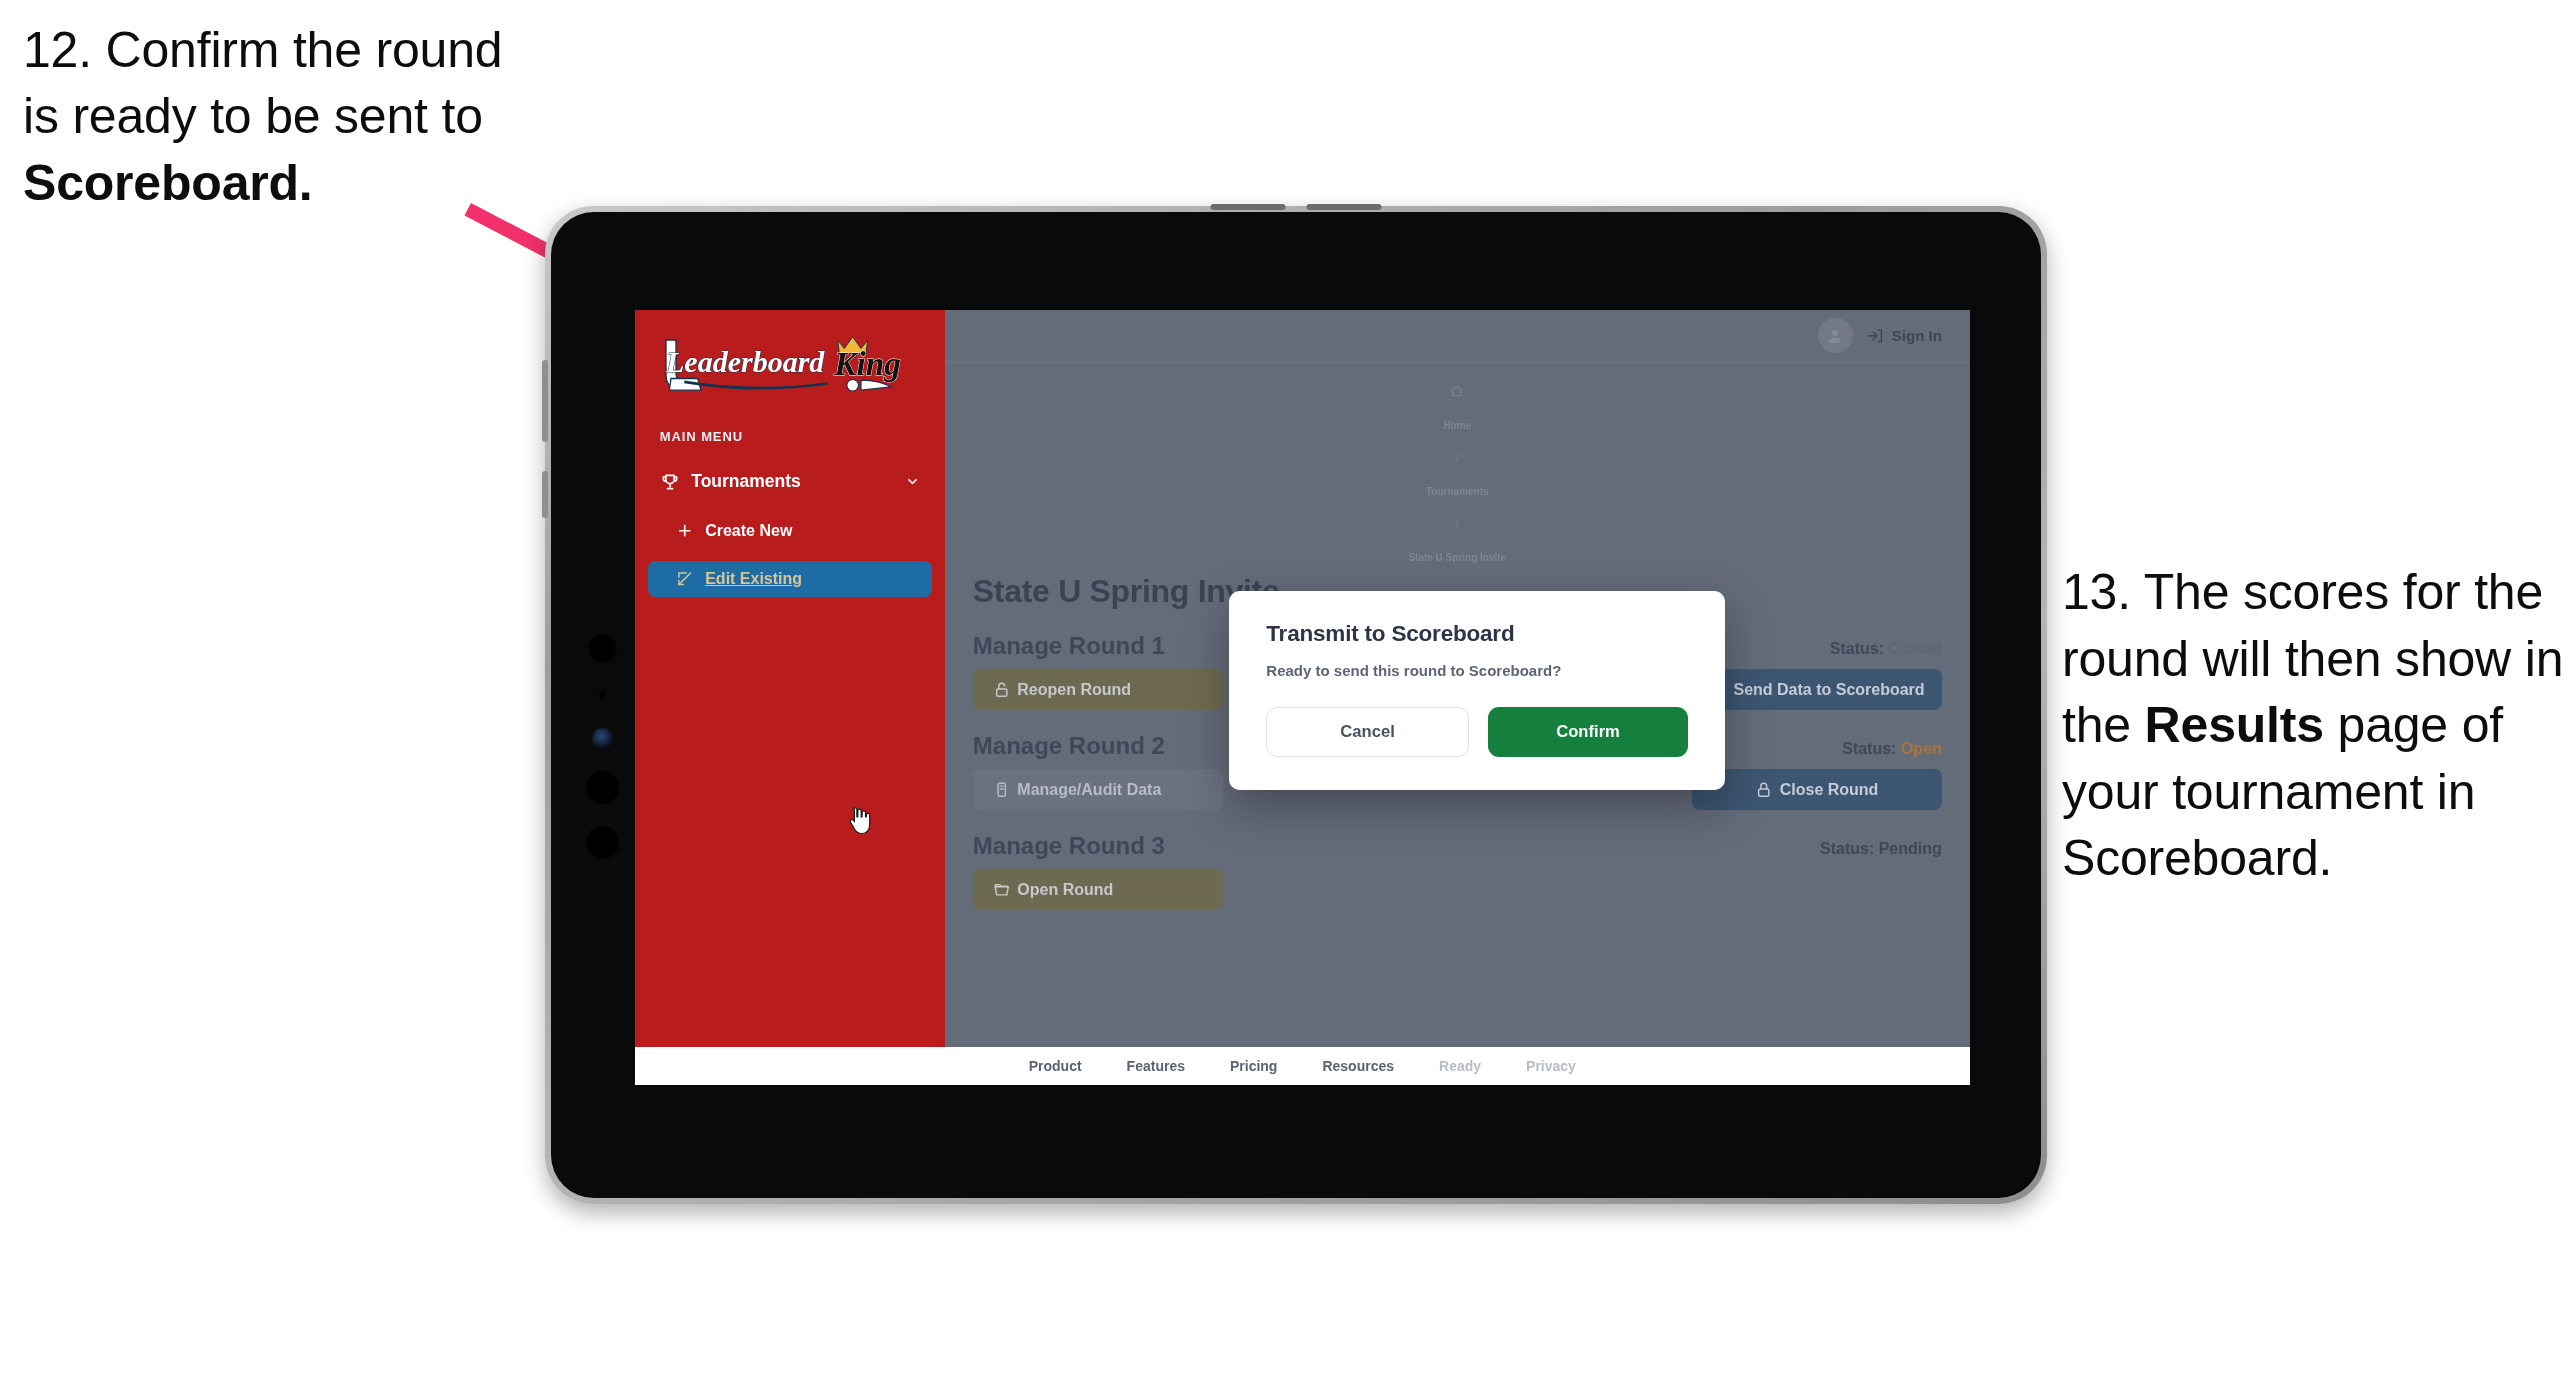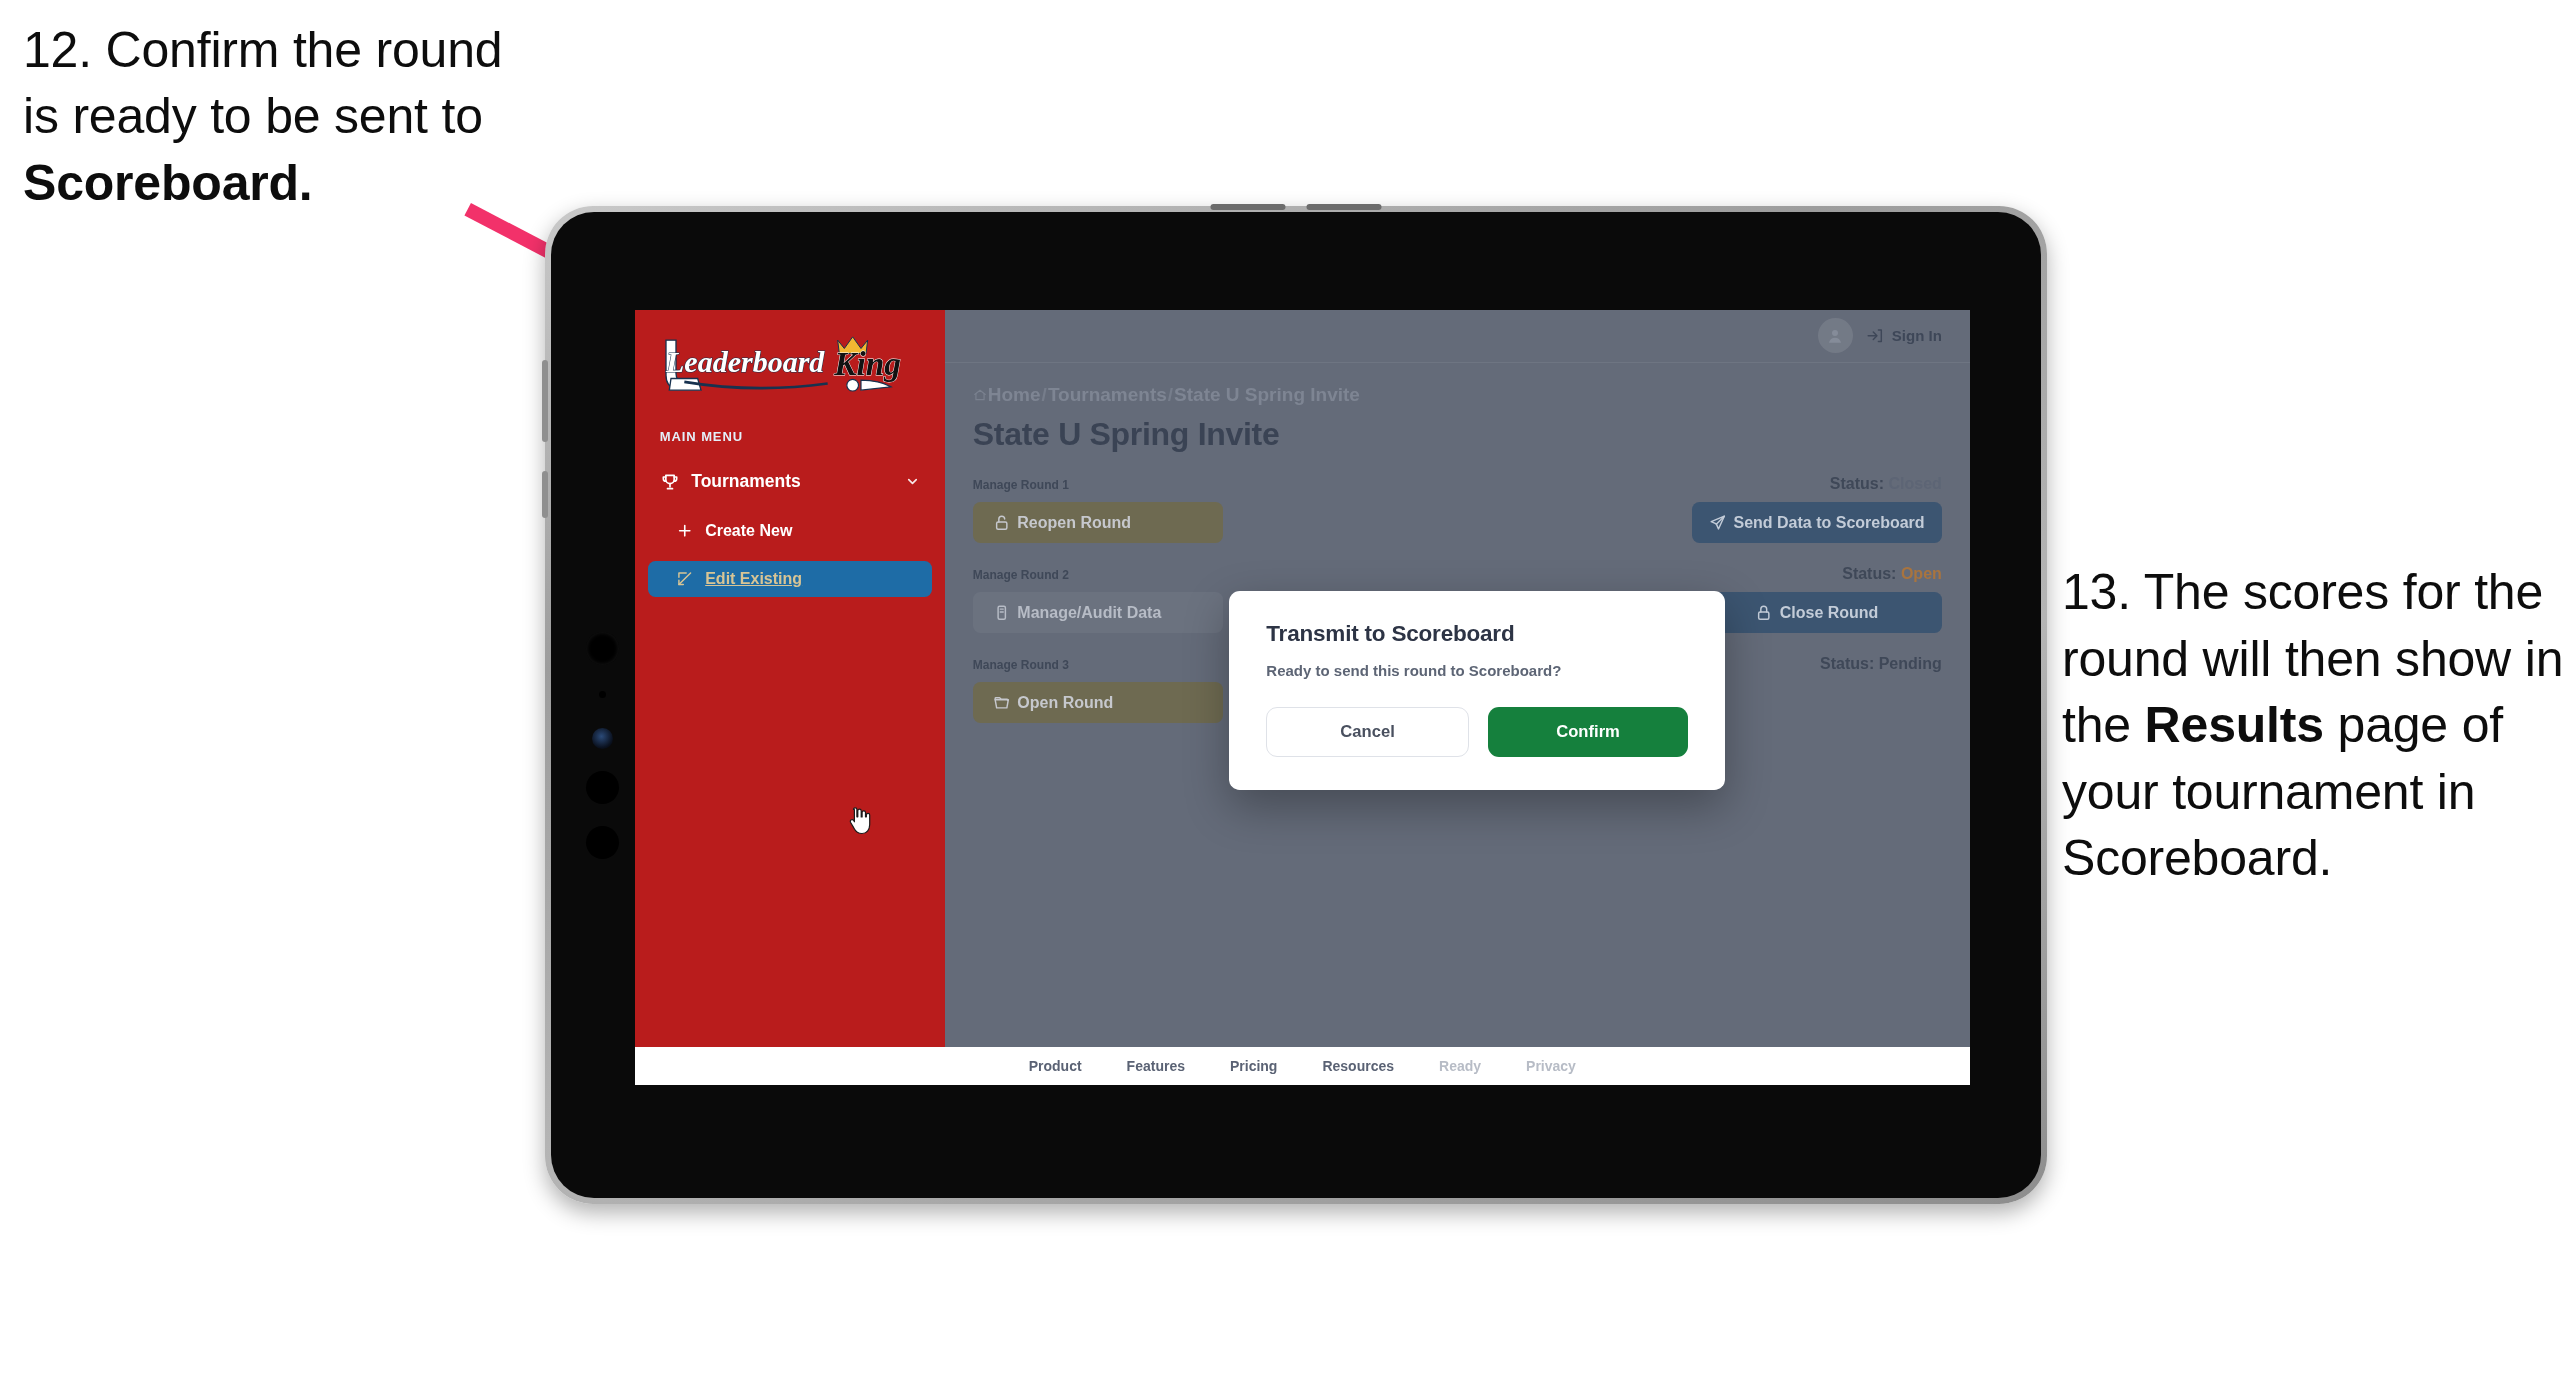--- a/index.html
+++ b/index.html
@@ -208,42 +208,43 @@
   #signin {
     display: flex; align-items: center; gap: 8.3px;
     color: #3e4758; font-size: 15px; font-weight: 700;
   }
   #signin .signin-icon { width: 17.5px; height: 17.5px; }
   #signin .signin-icon svg { width: 100%; height: 100%; display: block; }
 
   #content-inner { flex: 1; padding: 21.6px 28px 0 28px; min-height: 0; }
 
   #breadcrumb {
-    display: flex; align-items: center; gap: 1px;
-    color: #7e8593; font-size: 19px; font-weight: 600;
+    display: flex; align-items: center; gap: 22px;
+    color: #7e8593; font-size: 10px; font-weight: 600;
     margin-bottom: 10px;
+    flex-direction: column;
   }
   #breadcrumb .home-icon { width: 14px; height: 14px; opacity: .85; }
   #breadcrumb .home-icon svg { width: 100%; height: 100%; display: block; }
   #breadcrumb .sep { color: #767d8b; }
 
   #page-title {
     font-size: 32px;
     font-weight: 800;
     color: #3a4354;
     letter-spacing: -0.3px;
     margin: 0 0 21.6px 0;
   }
 
   .round-block { margin-bottom: 21.6px; }
   .round-head {
     display: flex; align-items: baseline; justify-content: space-between;
     margin-bottom: 9.2px;
   }
-  .round-title { font-size: 12px; font-weight: 700; color: #3f4858; }
+  .round-title { font-size: 24px; font-weight: 700; color: #3f4858; }
   .round-status { font-size: 16px; font-weight: 700; color: #3f4858; }
   .round-status .status-value { font-weight: 700; }
   .round-actions { display: flex; align-items: center; justify-content: space-between; }
 
   .btn {
     display: inline-flex; align-items: center; gap: 7px;
     padding: 11.6px 20px;
     border-radius: 7.5px;
     font-size: 16px;
     font-weight: 700;

